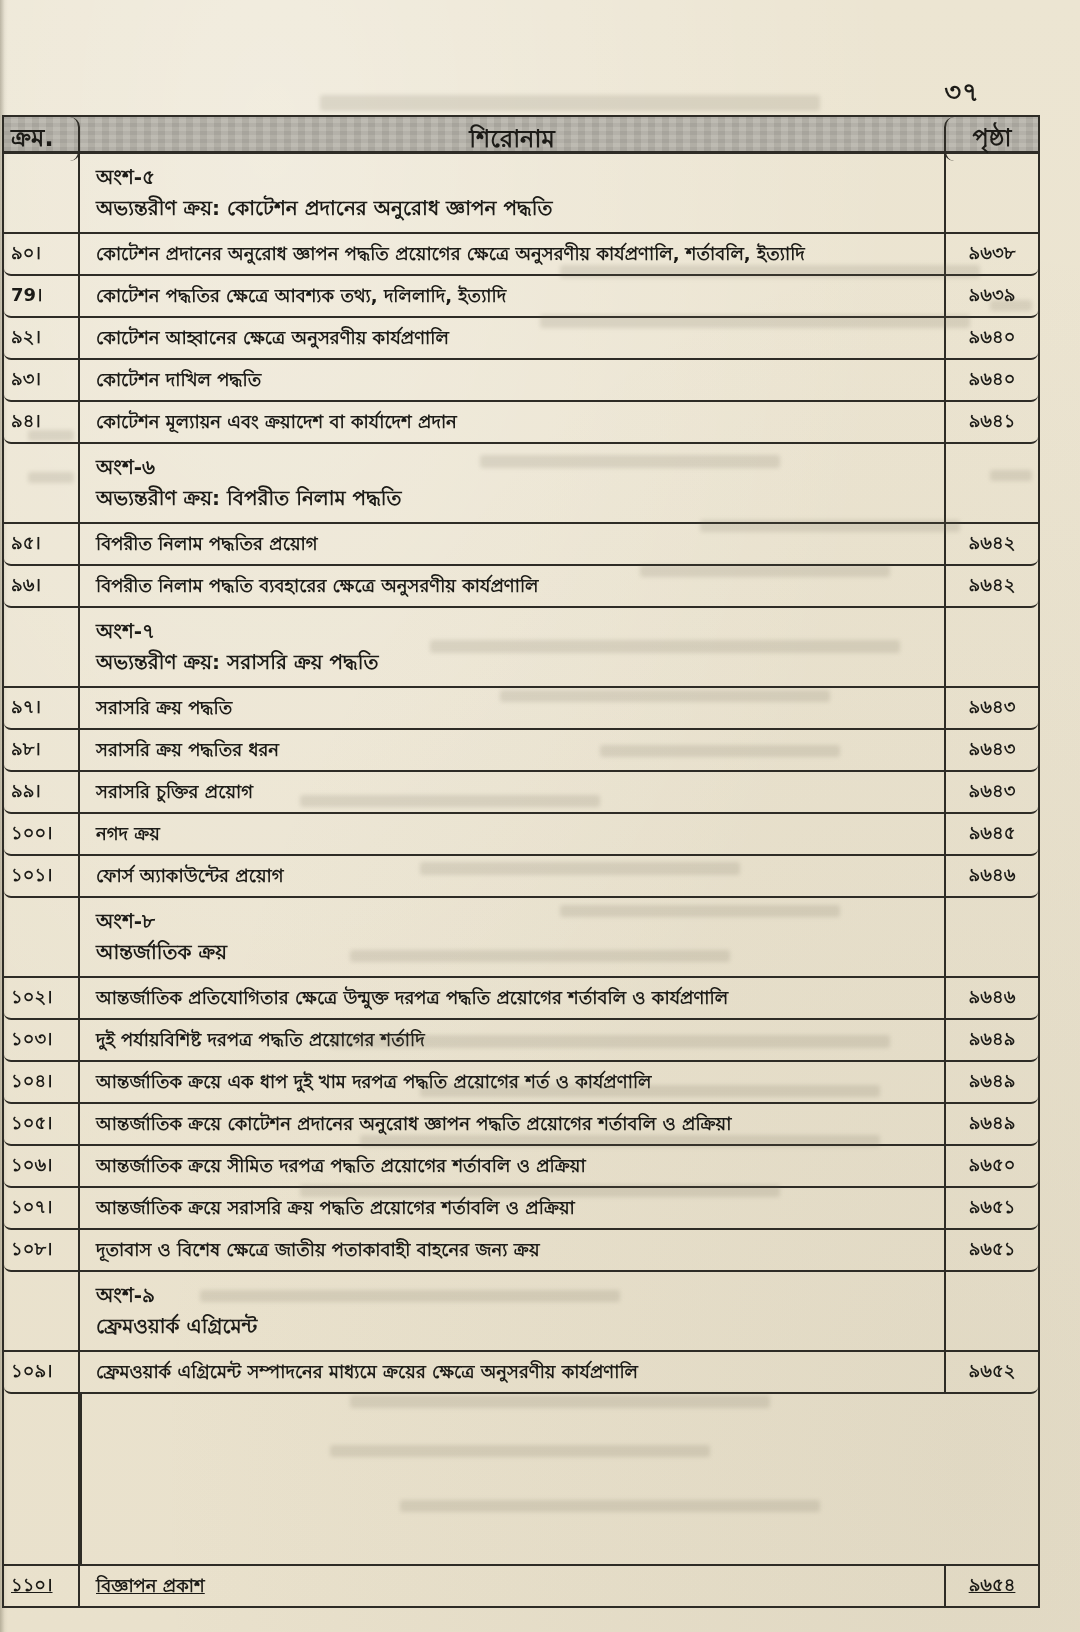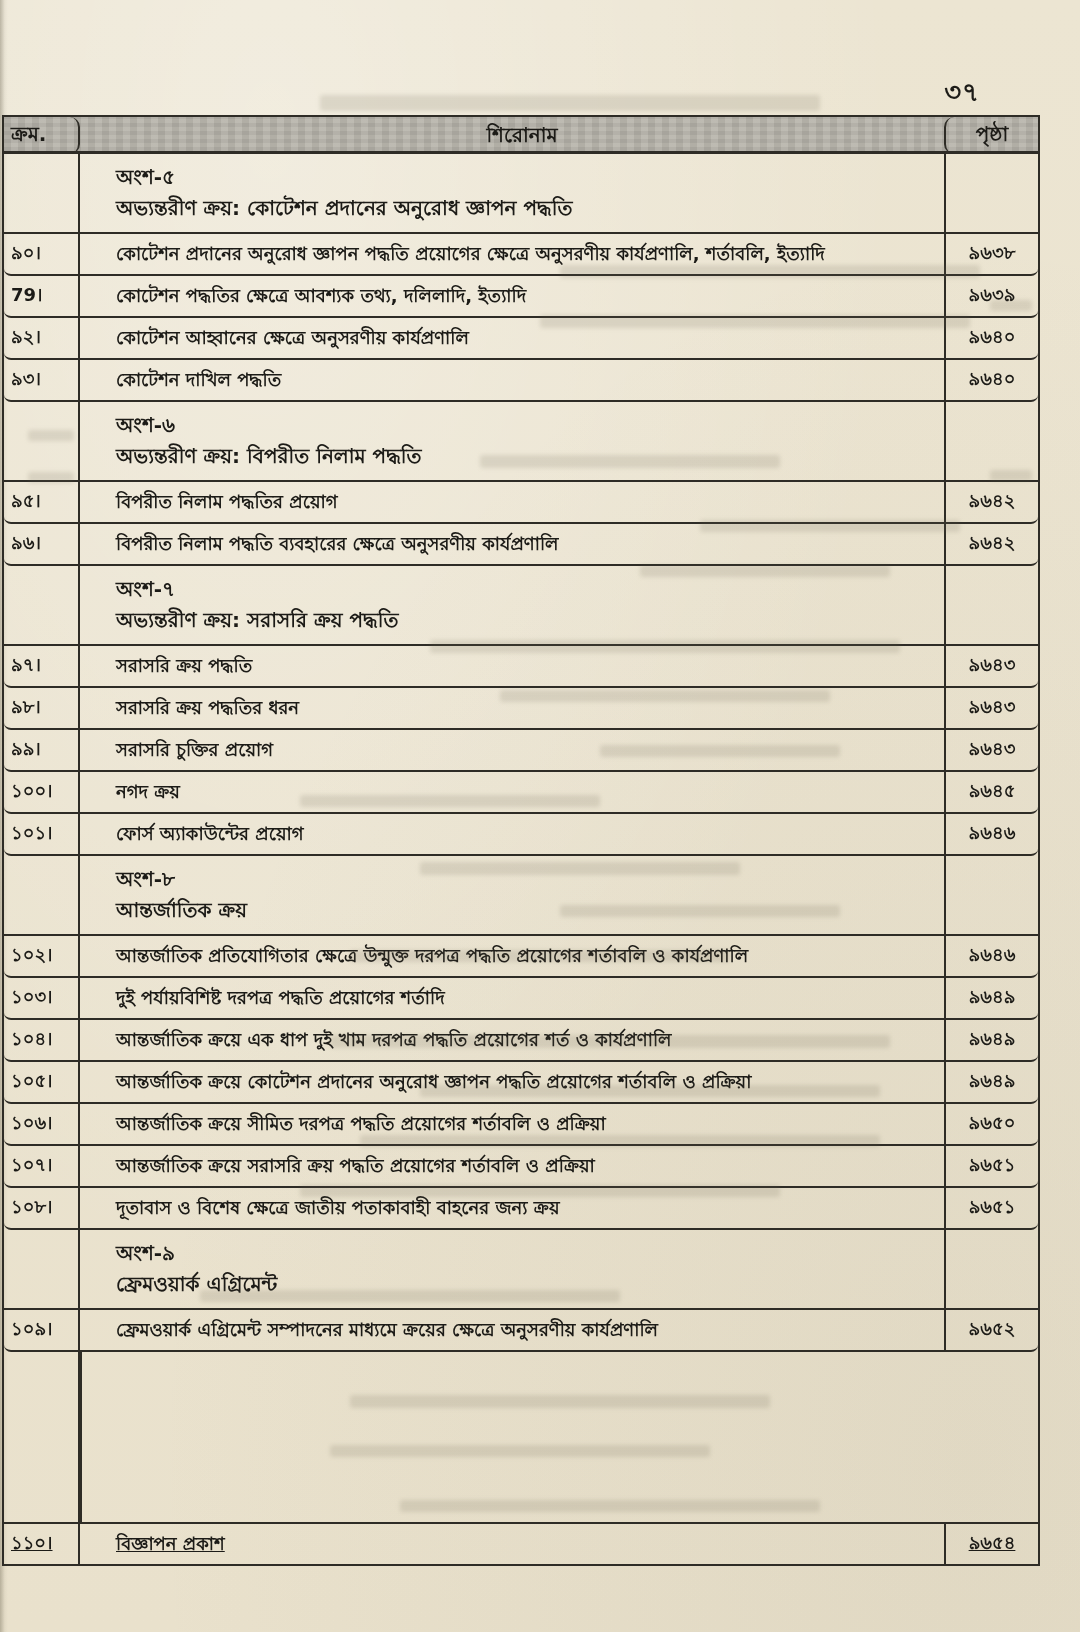--- a/index.html
+++ b/index.html
@@ -43,37 +43,37 @@
   .cell{min-width:0;}
   .cell.serial{
     border-right:2px solid #2e2c26;
     display:flex;align-items:center;
     padding:2px 4px 2px 7px;
     font-size:18px;font-weight:600;
   }
   .cell.titlecol{
     display:flex;align-items:center;
     padding:4px 10px 4px 16px;
-    font-size:18px;font-weight:600;line-height:1.25;margin-left:20px;
+    font-size:18px;font-weight:600;line-height:1.25;
   }
   .cell.pagecol{
     border-left:2px solid #2e2c26;
     display:flex;align-items:center;justify-content:center;
     font-size:18px;font-weight:600;
     padding:2px 4px;
   }
   .row.header{
     height:34px;
     border-bottom:3px solid #2e2c26;
     background-color:#b7b4ab;
     background-image:
       repeating-linear-gradient(90deg, rgba(0,0,0,0.05) 0 7px, rgba(255,255,255,0.05) 7px 14px),
       repeating-linear-gradient(0deg, rgba(0,0,0,0.04) 0 4px, rgba(255,255,255,0.04) 4px 8px);
   }
-  .row.header .cell{font-weight:700;font-size:20px;border-radius:10px;}
+  .row.header .cell{font-weight:700;font-size:24px;border-radius:10px;}
   .row.header .titlecol{justify-content:center;text-align:center;padding:0;}
   .row.header .serial{padding-left:7px;}
   .row.item{min-height:40px;border-radius:7px;}
   .row.section .titlecol{
     flex-direction:column;justify-content:space-evenly;align-items:flex-start;
     text-align:center;font-weight:700;font-size:20px;
   }
   .row.section.lines-2{height:78px;}
   .row.section.lines-4{height:170px;}
   .secline{display:block;}
@@ -120,20 +120,25 @@
         </div>
         <div class="row item">
           <div class="cell serial">৯২।</div>
           <div class="cell titlecol">কোটেশন আহ্বানের ক্ষেত্রে অনুসরণীয় কার্যপ্রণালি</div>
           <div class="cell pagecol">৯৬৪০</div>
         </div>
         <div class="row item">
           <div class="cell serial">৯৩।</div>
           <div class="cell titlecol">কোটেশন দাখিল পদ্ধতি</div>
           <div class="cell pagecol">৯৬৪০</div>
+        </div>
+        <div class="row item">
+          <div class="cell serial">৯৪।</div>
+          <div class="cell titlecol">কোটেশন মূল্যায়ন এবং ক্রয়াদেশ বা কার্যাদেশ প্রদান</div>
+          <div class="cell pagecol">৯৬৪১</div>
         </div>
         <div class="row section lines-2">
           <div class="cell serial"></div>
           <div class="cell titlecol">
             <span class="secline">অংশ-৬</span>
             <span class="secline">অভ্যন্তরীণ ক্রয়: বিপরীত নিলাম পদ্ধতি</span>
           </div>
           <div class="cell pagecol"></div>
         </div>
         <div class="row item">

